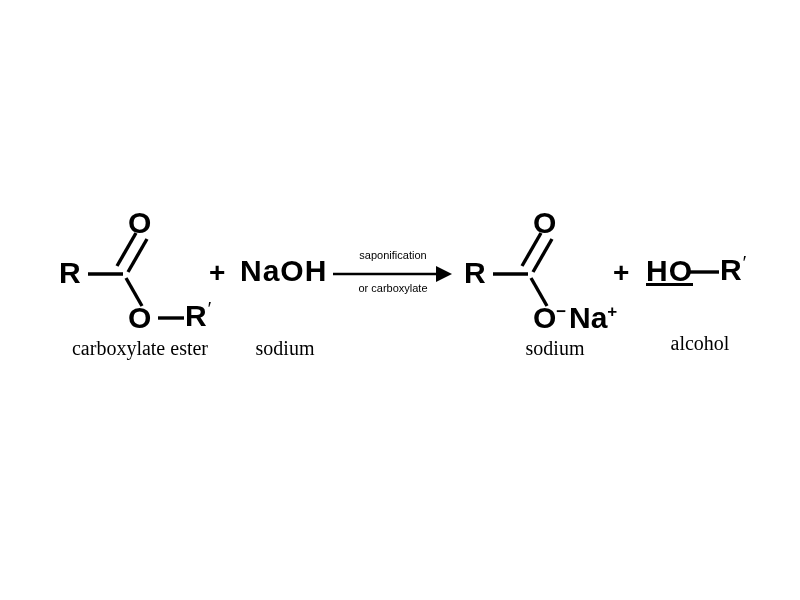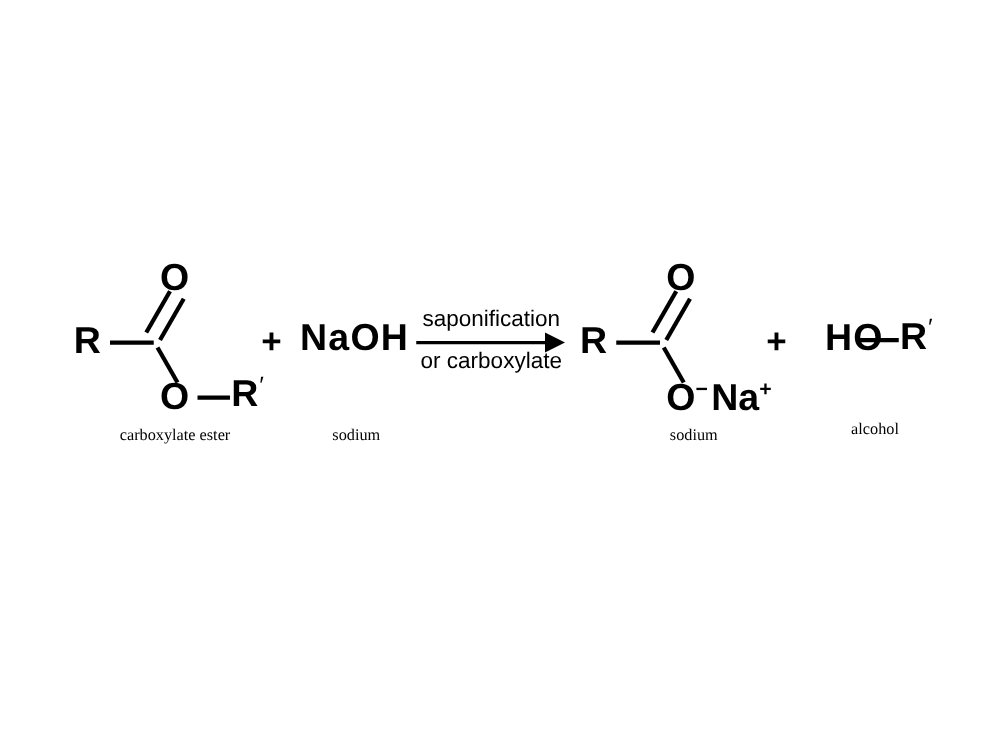--- a/index.html
+++ b/index.html
@@ -38,30 +38,30 @@
     position: absolute;
     font-family: "Liberation Sans", sans-serif;
     font-weight: bold;
     font-size: 28px;
     line-height: 1;
     color: #000;
   }
   .name {
     position: absolute;
     font-family: "Liberation Serif", serif;
-    font-size: 13px;
+    font-size: 20px;
     line-height: 20px;
     color: #000;
     text-align: center;
     white-space: nowrap;
   }
   .cond {
     position: absolute;
     font-family: "Liberation Sans", sans-serif;
-    font-size: 18px;
+    font-size: 11px;
     line-height: 15px;
     color: #000;
     white-space: nowrap;
     text-align: center;
   }
   .prime {
     font-size: 19px;
     vertical-align: super;
     font-weight: normal;
     font-style: italic;
@@ -138,21 +138,21 @@
   </div>
 
   <div class="atom" style="left:569px; top:303px;">
     <span>Na</span><span class="charge">+</span>
   </div>
 
   <div class="name" style="left:490px; top:338px; width:130px;">sodium</div>
 
   <div class="plus" style="left:613px; top:259px;">+</div>
 
-  <div class="atom" style="left:660px; top:256px; letter-spacing:1px;">HO</div>
+  <div class="atom" style="left:646px; top:256px; letter-spacing:1px;text-decoration:underline;">HO</div>
 
   <div class="atom" style="left:720px; top:253px;">
     <span>R</span><span class="prime">′</span>
   </div>
 
   <div class="name" style="left:640px; top:333px; width:120px;text-align:center;">alcohol</div>
 
 </div>
 
 </body></html>

